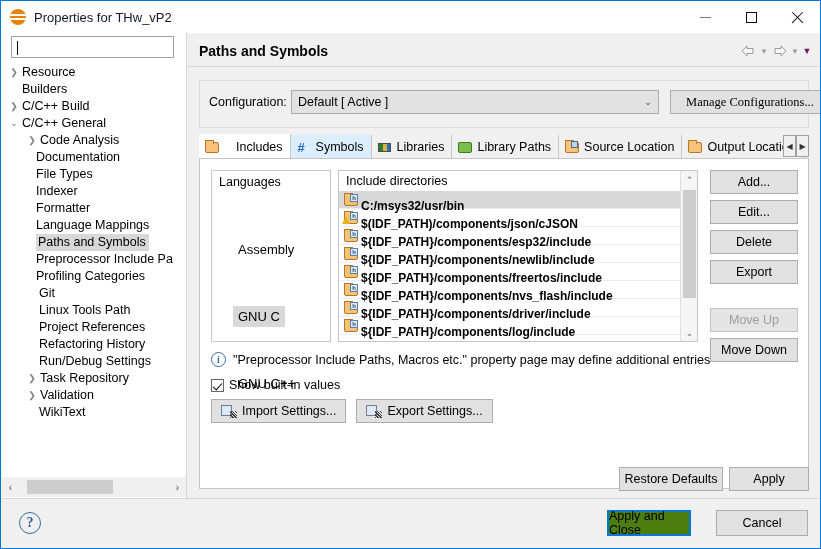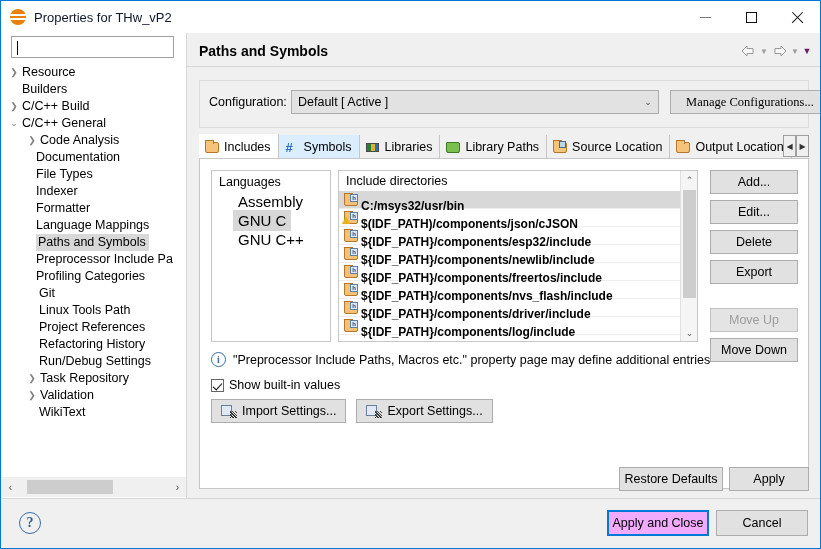--- a/index.html
+++ b/index.html
@@ -213,20 +213,21 @@
     font-size: 12.5px;
     border-right: 1px solid #c6c6c6;
     background: #f0f0f0;
     white-space: nowrap;
     position: relative;
   }
   .tab.active {
     background: #ffffff;
     height: 25px;
     border-right: 1px solid #c6c6c6;
+    gap: 12px;
   }
   .tab.hover {
     background: #dbeeff;
   }
   .tab .ticon {
     width: 16px; height: 14px; margin-right: 4px;
     position: relative; flex: 0 0 16px;
   }
   
   .ic-folder {
@@ -292,22 +293,23 @@
     width: 120px; height: 172px;
     background: #ffffff;
     border: 1px solid #c6c6c6;
   }
   #lang-header {
     padding: 4px 0 2px 7px;
     font-size: 12.5px;
   }
   .lang-item {
     height: 19px; line-height: 19px;
-    padding-left: 21px; font-size: 15px;
+    padding-left: 21px; font-size: 13px;
     white-space: nowrap;
+    margin-top: 48px;
   }
   .lang-item span.li {
     display: inline-block; padding: 1px 5px;
   }
   .lang-item.sel span.li { background: #d8d8d8; }
 
   
   #inc-list {
     position: absolute; left: 138px; top: 11px;
     width: 360px; height: 172px;
@@ -473,22 +475,22 @@
   #help-icon {
     position: absolute; left: 17px; top: 13px;
     width: 22px; height: 22px; border-radius: 50%;
     border: 1.5px solid #3a6ea5;
     color: #2d5d92; font-size: 14px; font-weight: bold;
     display: flex; align-items: center; justify-content: center;
     font-family: "Liberation Serif", serif;
   }
   #apply-close-btn {
     position: absolute; left: 605px; top: 11px;
-    width: 102px; height: 26px;
-    background: #f0abfc; border: 2px solid #0078d7;
+    width: 84px; height: 26px;
+    background: #4d7c0f; border: 2px solid #0078d7;
     display: flex; align-items: center; justify-content: center;
     font-size: 12.5px;
   }
   #cancel-btn {
     position: absolute; left: 714px; top: 11px;
     width: 92px; height: 26px;
     background: #e1e1e1; border: 1px solid #adadad;
     display: flex; align-items: center; justify-content: center;
     font-size: 12.5px;
   }

